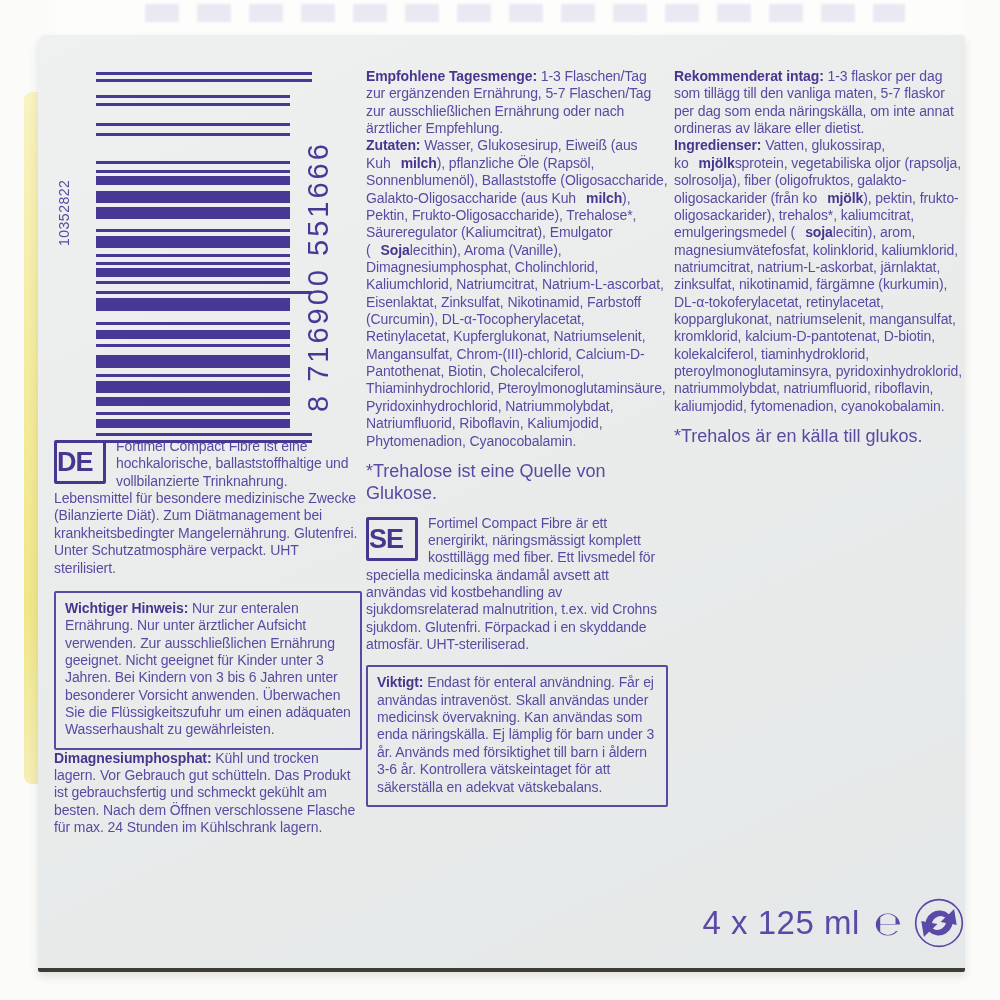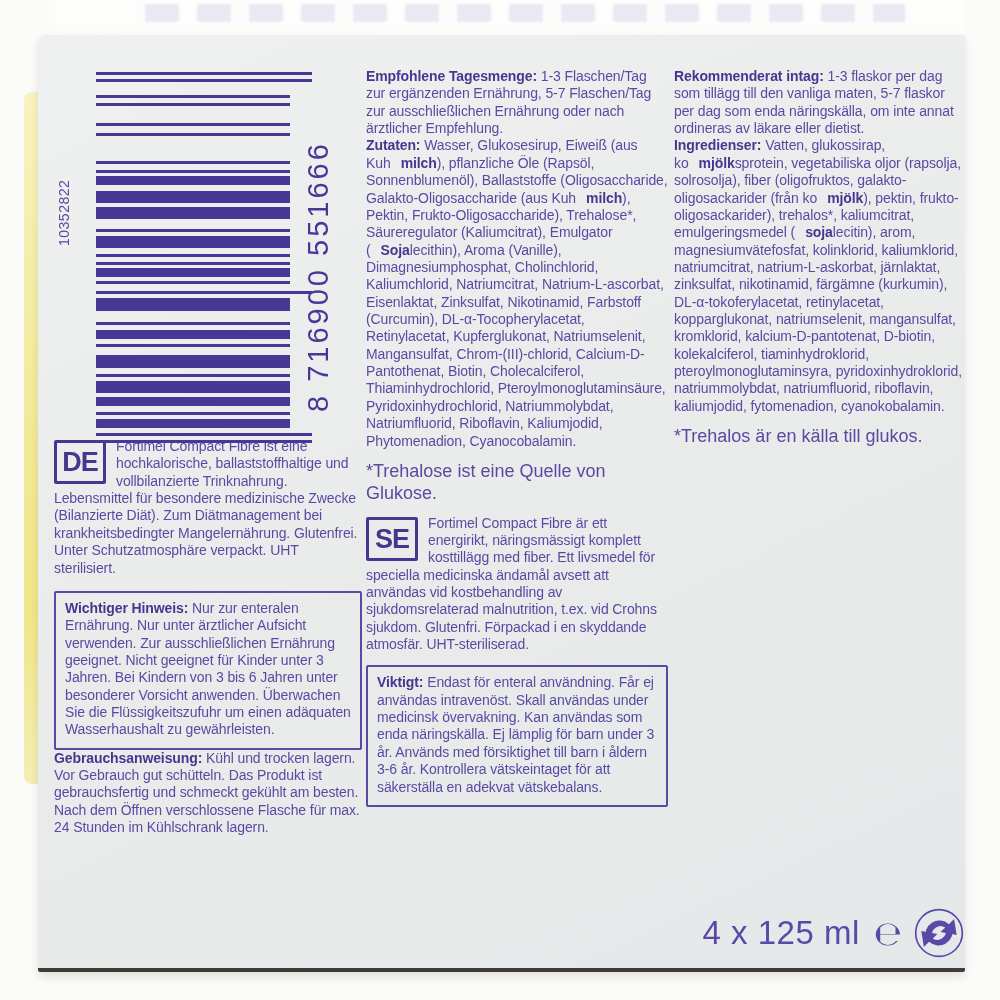--- a/index.html
+++ b/index.html
@@ -35,21 +35,21 @@
   }
   p.body b, .bseg{font-weight:700;color:#48358f;}
   .bseg{font-weight:700;padding-left:10px;}
   .footnote{margin:0;font-size:18px;line-height:1.24;color:#5a49a3;}
   .warnbox{
     border:2px solid #5a49a3;border-radius:2px;padding:7px 9px 9px 9px;
   }
   .lang-badge{
     float:left;width:46px;height:38px;margin:2px 10px 2px 0;
     border:3px solid #48358f;border-radius:2px;
-    color:#48358f;font-weight:700;font-size:27px;line-height:38px;text-align:center;
+    color:#48358f;font-weight:700;font-size:27px;line-height:38px;
     letter-spacing:-1px;
   }
   
   .col{position:absolute;top:34px;}
   .col1{left:16px;width:308px;}
   .col2{left:328px;width:302px;}
   .col3{left:636px;width:292px;height:892px;display:flex;flex-direction:column;}
   .gap8{margin-top:8px;} .gap10{margin-top:10px;} .gap12{margin-top:12px;} .gap14{margin-top:14px;}
   
   .barcode-wrap{position:relative;height:362px;}
@@ -64,21 +64,21 @@
   }
   .barcode-print-code{
     position:absolute;left:2px;top:178px;width:175px;height:18px;
     transform:rotate(-90deg);transform-origin:left top;
     font-size:14px;letter-spacing:.5px;color:#5a49a3;white-space:nowrap;
   }
   
   .best-before{ text-align:right;font-size:14.5px;line-height:1.35;color:#5a49a3;margin:0 2px 0 0;}
   .volume-row{
     display:flex;align-items:center;justify-content:flex-end;gap:12px;
-    margin-top:22px;margin-bottom:2px;padding-right:2px;
+    margin-top:22px;margin-bottom:12px;padding-right:2px;
   }
   .volume-text{font-size:33px;color:#5a49a6;letter-spacing:.5px;}
   .e-sign{font-size:33px;color:#5a49a6;font-family:"DejaVu Sans",sans-serif;margin-left:2px;}
   .greendot{width:50px;height:50px;}
   .spacer{flex:1;}
 </style>
 </head>
 <body>
 
 <div class="top-flap">
@@ -134,21 +134,21 @@
     </div>
 
     <div class="warnbox gap14">
       <p class="body">
         <b>Wichtiger Hinweis:</b>
         <span>Nur zur enteralen Ernährung. Nur unter ärztlicher Aufsicht verwenden. Zur ausschließlichen Ernährung geeignet. Nicht geeignet für Kinder unter 3 Jahren. Bei Kindern von 3 bis 6 Jahren unter besonderer Vorsicht anwenden. Überwachen Sie die Flüssigkeitszufuhr um einen adäquaten Wasserhaushalt zu gewährleisten.</span>
       </p>
     </div>
 
     <p class="body gap12">
-      <b>Gebrauchsanweisung:</b>
+      <b>Dimagnesiumphosphat:</b>
       <span>Kühl und trocken lagern. Vor Gebrauch gut schütteln. Das Produkt ist gebrauchsfertig und schmeckt gekühlt am besten. Nach dem Öffnen verschlossene Flasche für max. 24 Stunden im Kühlschrank lagern.</span>
     </p>
   </div>
 
   <div class="col col2">
 
     <p class="body">
       <b>Empfohlene Tagesmenge:</b>
       <span>1-3 Flaschen/Tag zur ergänzenden Ernährung, 5-7 Flaschen/Tag zur ausschließlichen Ernährung oder nach ärztlicher Empfehlung.</span>
     </p>

